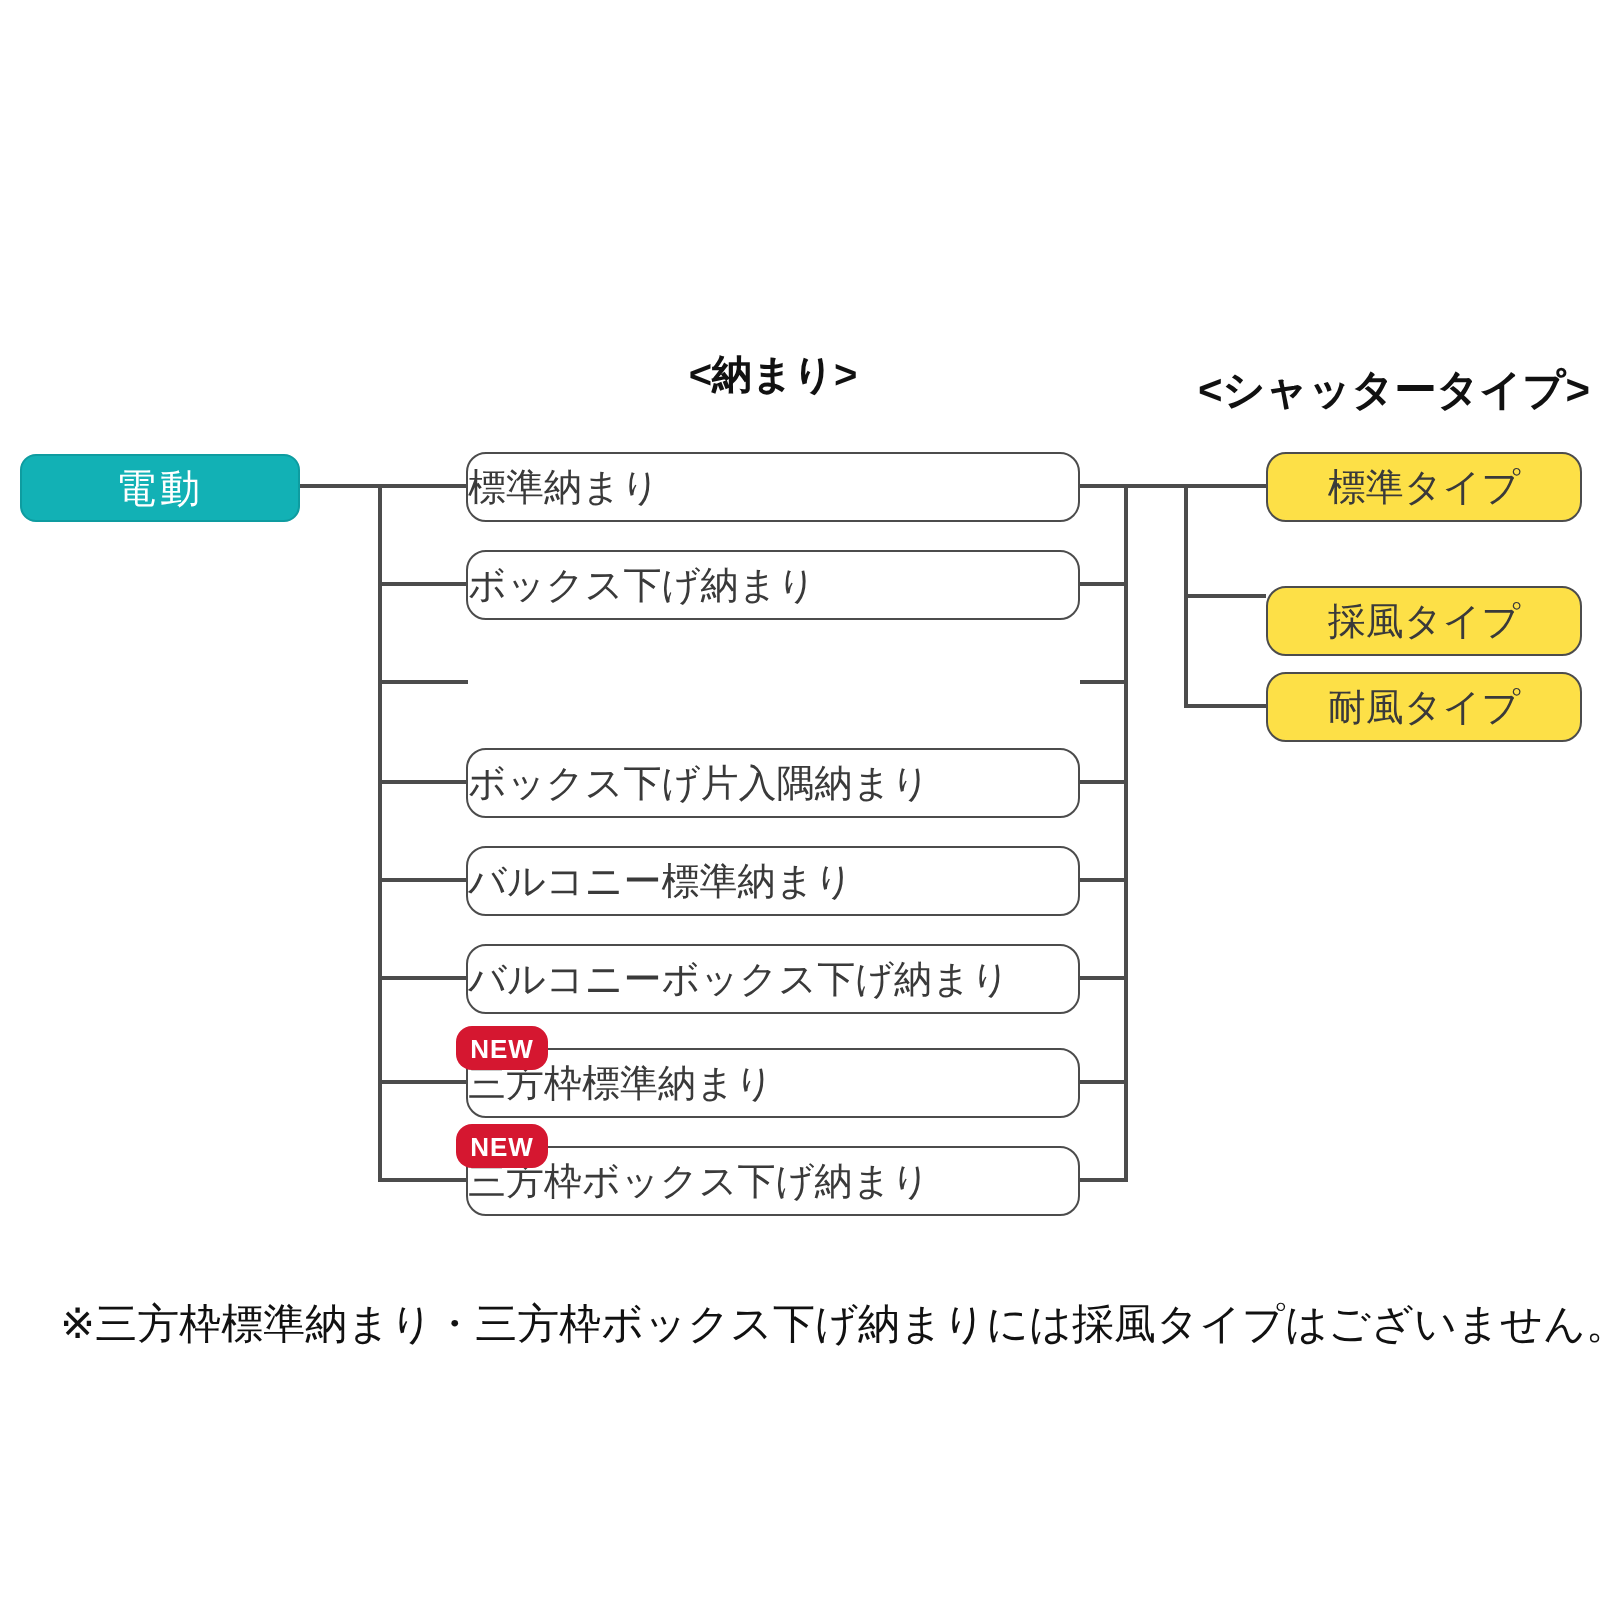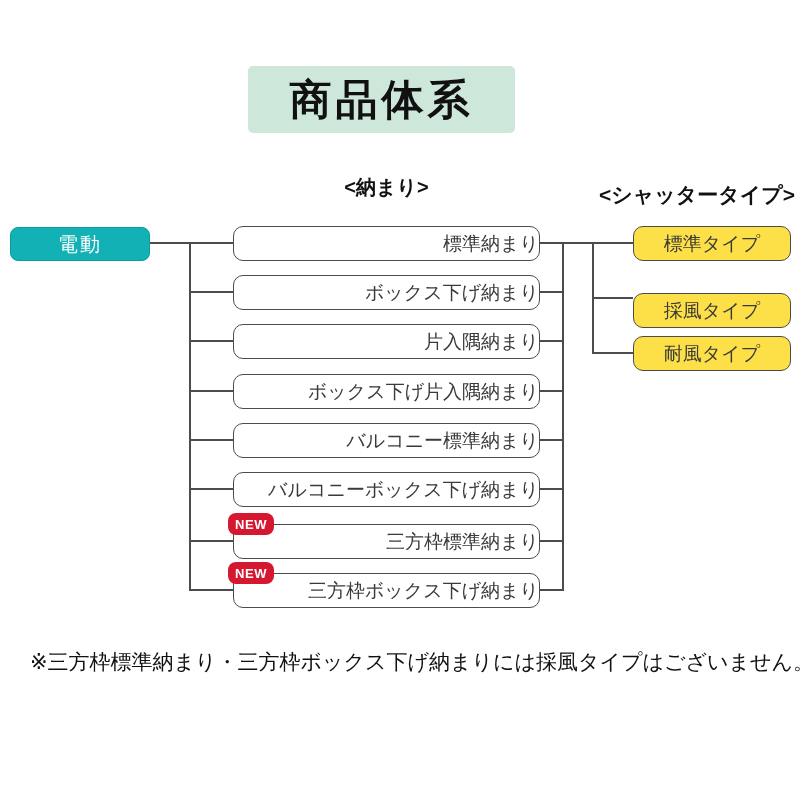--- a/index.html
+++ b/index.html
@@ -34,21 +34,21 @@
     position:absolute;left:10px;width:140px;height:34px;border-radius:8px;
     display:flex;align-items:center;justify-content:center;
     font-size:20px;color:#ffffff;letter-spacing:2px;box-sizing:border-box;
   }
   .drive-btn.electric{top:227px;background:var(--electric);border:1px solid var(--electric-border);}
   .drive-btn.manual{top:389px;background:var(--manual);border:2px solid var(--manual-border);color:#f1f3f4;}
 
   .nbox{
     position:absolute;left:233px;width:307px;height:35px;box-sizing:border-box;
     background:#ffffff;border:1.5px solid var(--box-border);border-radius:10px;
-    display:flex;align-items:center;justify-content:flex-end;
+    display:flex;align-items:center;justify-content:flex-start;
     font-size:19px;color:var(--box-ink);white-space:nowrap;
   }
   .sbox{
     position:absolute;left:633px;width:158px;height:35px;box-sizing:border-box;
     background:#fde047;border:1.5px solid var(--box-border);border-radius:10px;
     display:flex;align-items:center;justify-content:center;
     font-size:19px;color:var(--box-ink);white-space:nowrap;
   }
   .new-badge{
     position:absolute;left:-6px;top:-12px;width:46px;height:22px;
@@ -62,21 +62,20 @@
   .footnote{
     position:absolute;left:30px;top:648px;width:760px;
     font-size:21px;color:var(--ink);white-space:nowrap;letter-spacing:0px;
   }
 </style>
 </head>
 <body>
 
 <div class="stage">
 
-  <div class="title-banner">商品体系</div>
 
   <div class="col-header nakamari">&lt;納まり&gt;</div>
   <div class="col-header shutter">&lt;シャッタータイプ&gt;</div>
 
   <div class="drive-btn electric">電動</div>
 
   <div class="hline" style="left:150px;top:242px;width:84px;"></div>
   <div class="vline" style="left:189px;top:242px;height:349px;"></div>
   <div class="hline" style="left:190px;top:291px;width:44px;"></div>
   <div class="hline" style="left:190px;top:340px;width:44px;"></div>
@@ -100,23 +99,20 @@
   <div class="vline" style="left:592px;top:242px;height:112px;"></div>
   <div class="hline" style="left:592px;top:297px;width:41px;"></div>
   <div class="hline" style="left:592px;top:352px;width:41px;"></div>
 
   <div class="nbox" style="top:226px;">
     <span>標準納まり</span>
   </div>
   <div class="nbox" style="top:275px;">
     <span>ボックス下げ納まり</span>
   </div>
-  <div class="nbox" style="top:324px;">
-    <span>片入隅納まり</span>
-  </div>
   <div class="nbox" style="top:374px;">
     <span>ボックス下げ片入隅納まり</span>
   </div>
   <div class="nbox" style="top:423px;">
     <span>バルコニー標準納まり</span>
   </div>
   <div class="nbox" style="top:472px;">
     <span>バルコニーボックス下げ納まり</span>
   </div>
   <div class="nbox" style="top:524px;">

